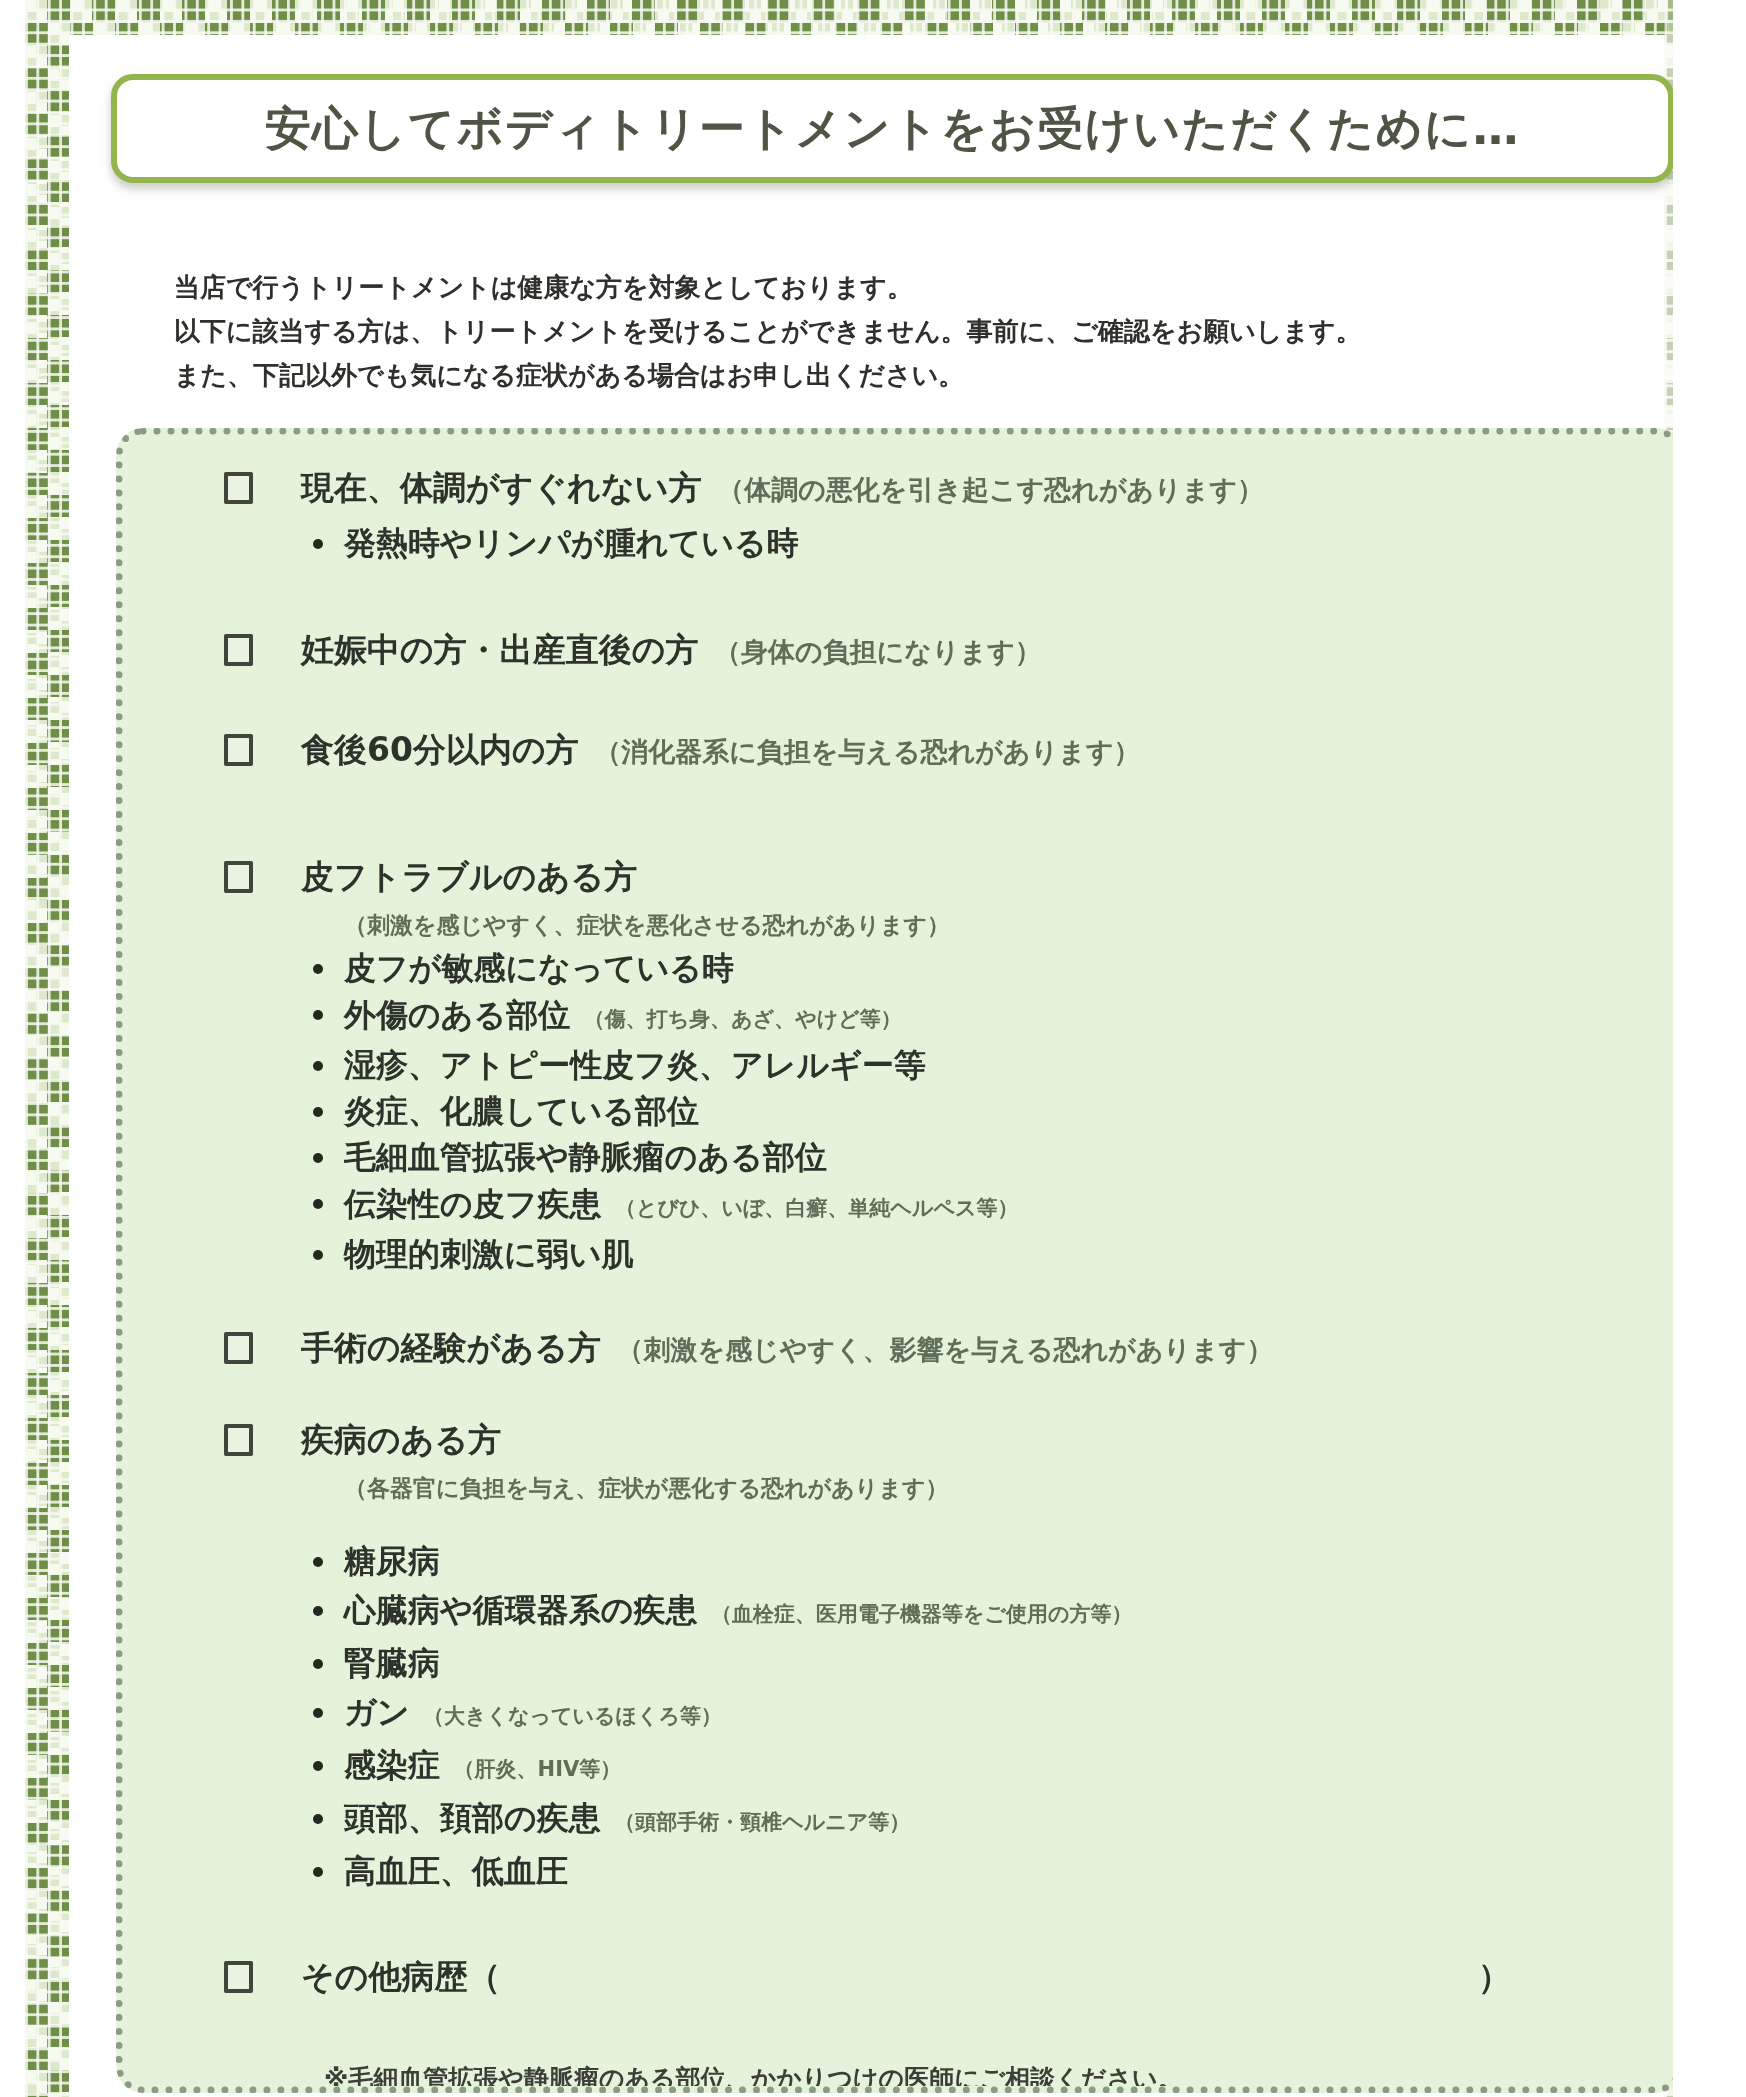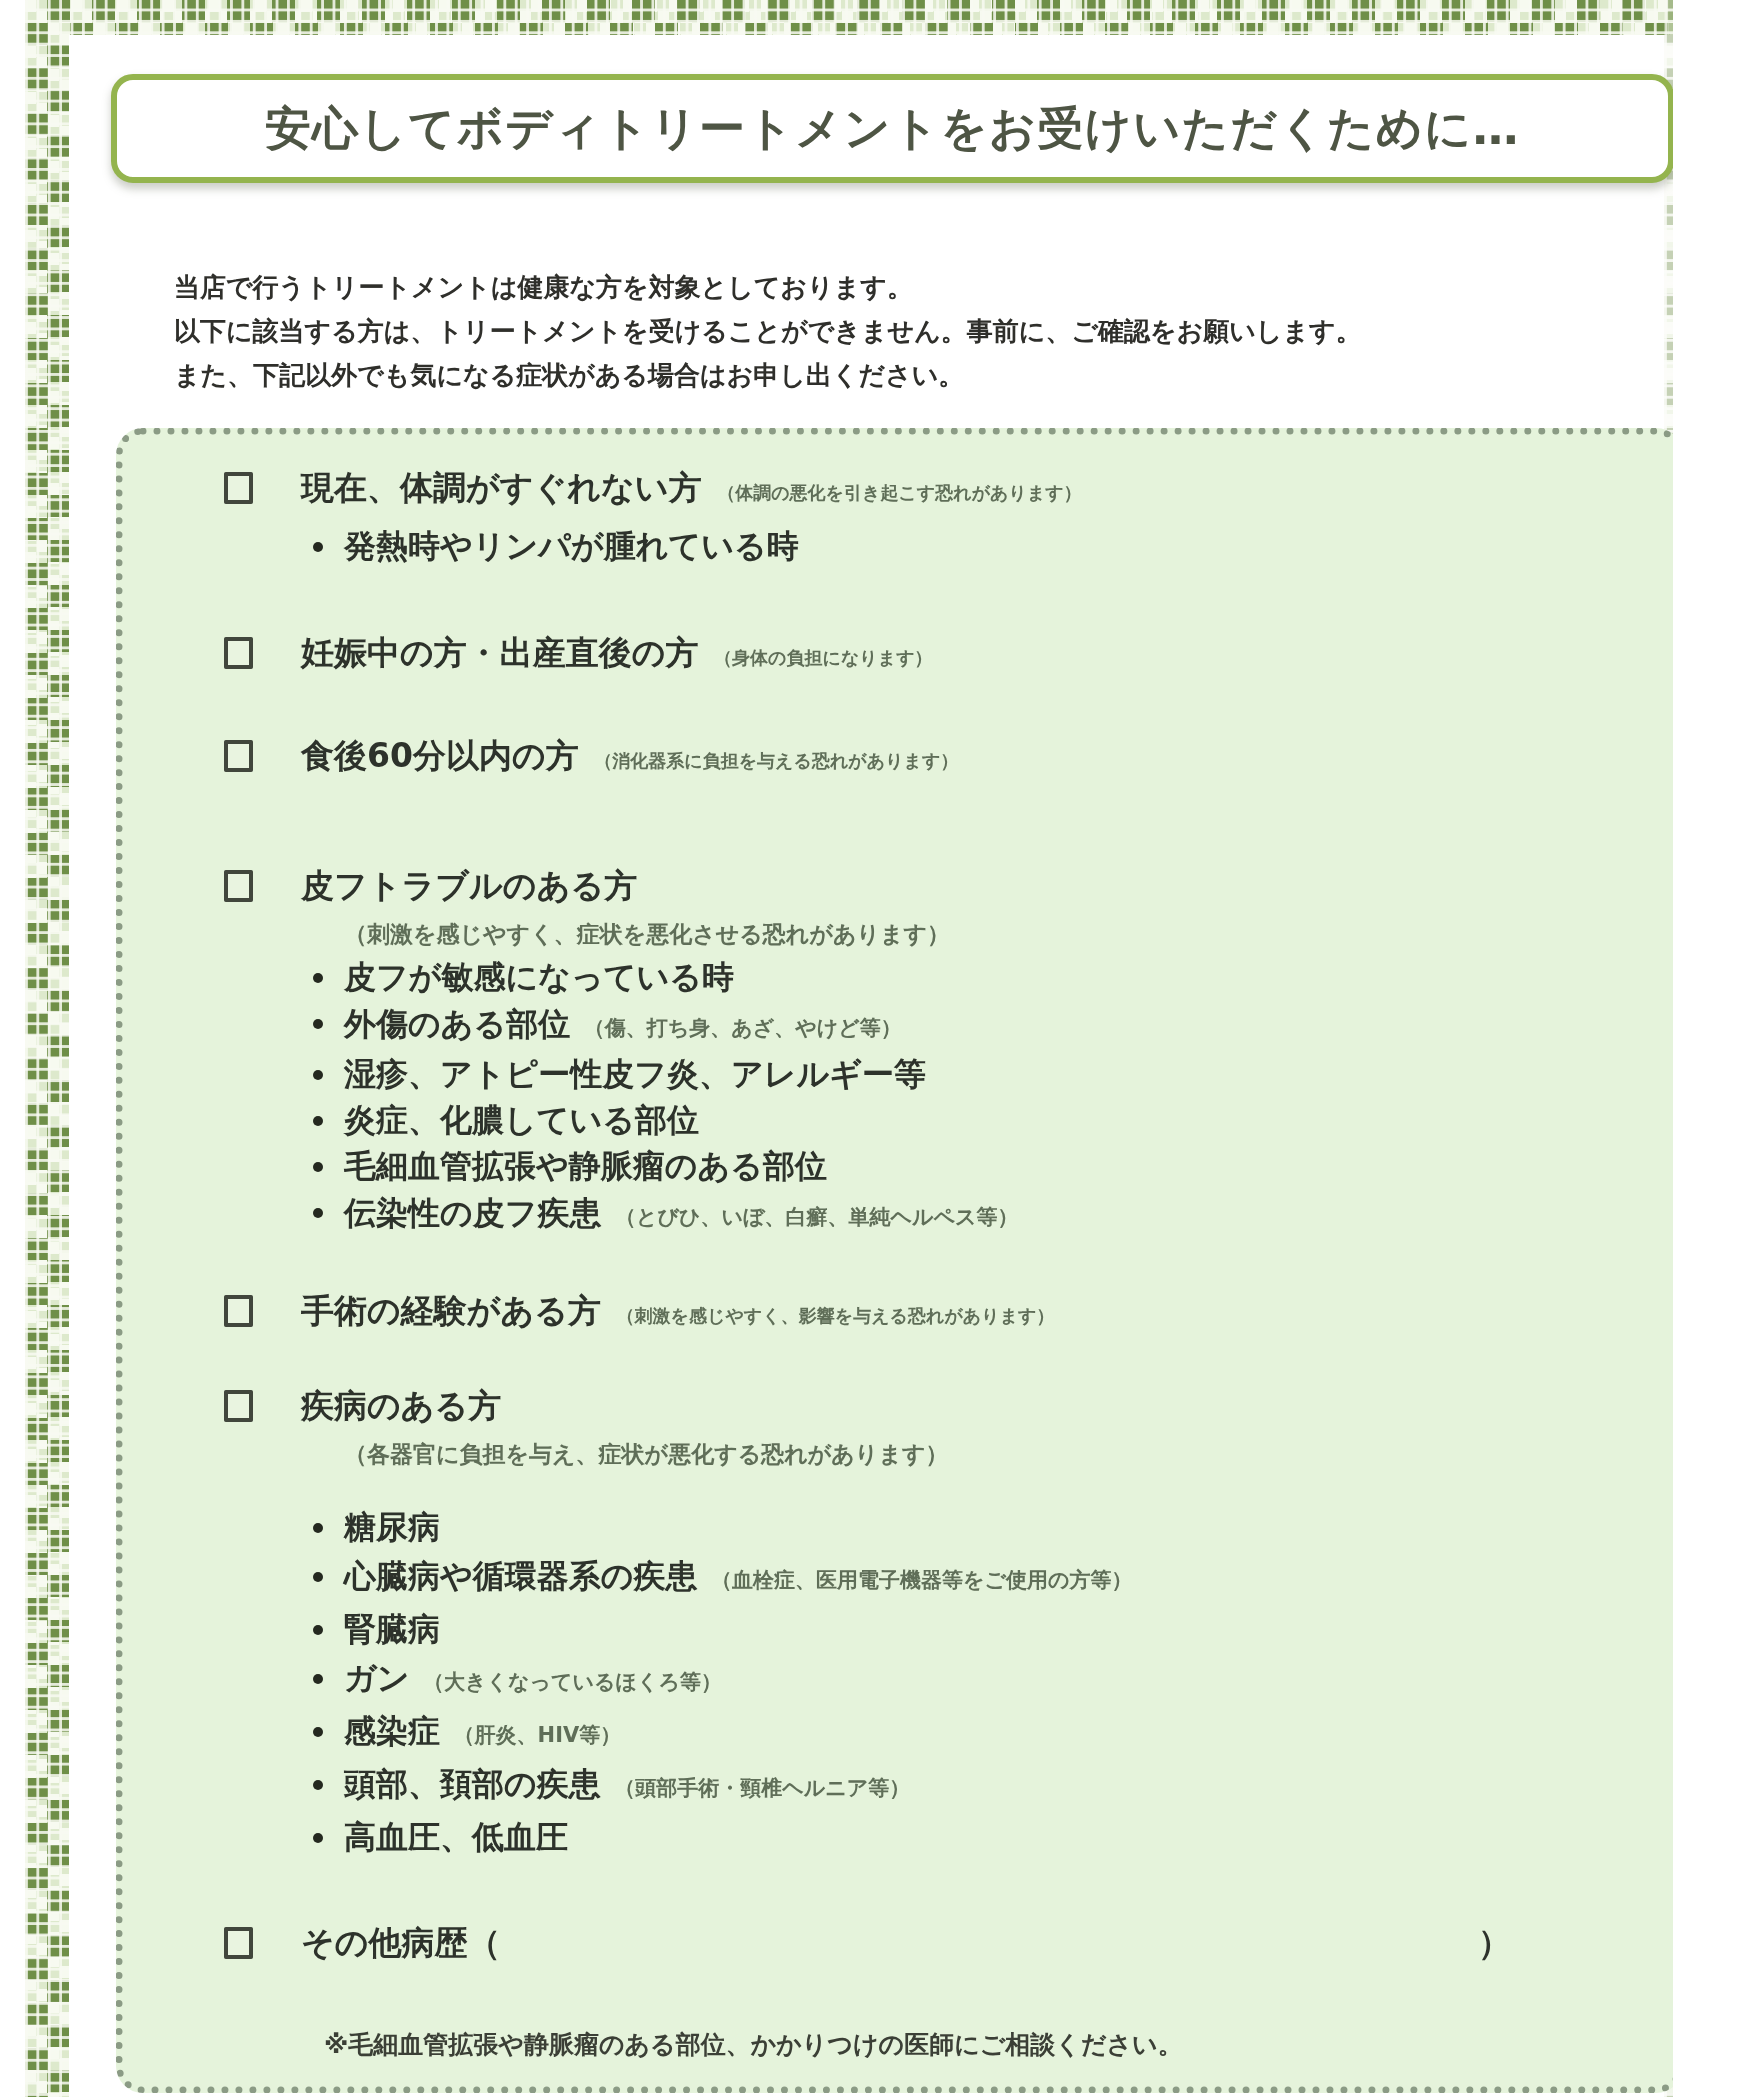--- a/index.html
+++ b/index.html
@@ -41,21 +41,21 @@
   .item:nth-child(3){margin-top:63px;}
   .item:nth-child(4){margin-top:90px;}
   .item:nth-child(5){margin-top:59px;}
   .item:nth-child(6){margin-top:55px;}
   .item:nth-child(7){margin-top:71px;}
 
   .row{position:relative;padding-left:178px;font-size:33px;font-weight:bold;
     color:#2d322b;line-height:35px;white-space:nowrap;}
   .checkbox{position:absolute;left:101px;top:1.8px;width:29px;height:32px;box-sizing:border-box;
     border:4.5px solid #41463c;border-radius:1.8px;background:rgba(255,255,255,.15);}
-  .note{font-size:18px;color:var(--note-text,#5f6e58);font-weight:bold;margin-left:15.5px;}
+  .note{font-size:27px;color:var(--note-text,#5f6e58);font-weight:bold;margin-left:15.5px;}
   .note-block{margin:17.3px 0 0 221px;font-size:23px;color:var(--note-text,#5f6e58);
     font-weight:bold;line-height:28px;white-space:nowrap;}
 
   .sub-list{margin-top:19px;}
   .item:nth-child(4) .sub-list{margin-top:12px;}
   .item:nth-child(6) .sub-list{margin-top:42px;}
   .sub{position:relative;padding-left:221px;font-size:32px;font-weight:bold;
     color:#2d322b;line-height:34px;white-space:nowrap;}
   .sub + .sub{margin-top:12.3px;}
   .item:nth-child(6) .sub + .sub{margin-top:15px;}
@@ -102,20 +102,21 @@
         <div class="item">
           <div class="row"><div class="checkbox"></div><span class="label">皮フトラブルのある方</span></div>
           <div class="note-block">（刺激を感じやすく、症状を悪化させる恐れがあります）</div>
           <div class="sub-list">
             <div class="sub"><div class="bullet"></div><span class="sub-text">皮フが敏感になっている時</span></div>
             <div class="sub"><div class="bullet"></div><span class="sub-text">外傷のある部位</span><span class="sub-note">（傷、打ち身、あざ、やけど等）</span></div>
             <div class="sub"><div class="bullet"></div><span class="sub-text">湿疹、アトピー性皮フ炎、アレルギー等</span></div>
             <div class="sub"><div class="bullet"></div><span class="sub-text">炎症、化膿している部位</span></div>
             <div class="sub"><div class="bullet"></div><span class="sub-text">毛細血管拡張や静脈瘤のある部位</span></div>
             <div class="sub"><div class="bullet"></div><span class="sub-text">伝染性の皮フ疾患</span><span class="sub-note">（とびひ、いぼ、白癬、単純ヘルペス等）</span></div>
+            <div class="sub"><div class="bullet"></div><span class="sub-text">物理的刺激に弱い肌</span></div>
           </div>
         </div>
         <div class="item">
           <div class="row"><div class="checkbox"></div><span class="label">手術の経験がある方</span><span class="note">（刺激を感じやすく、影響を与える恐れがあります）</span></div>
         </div>
         <div class="item">
           <div class="row"><div class="checkbox"></div><span class="label">疾病のある方</span></div>
           <div class="note-block">（各器官に負担を与え、症状が悪化する恐れがあります）</div>
           <div class="sub-list">
             <div class="sub"><div class="bullet"></div><span class="sub-text">糖尿病</span></div>

